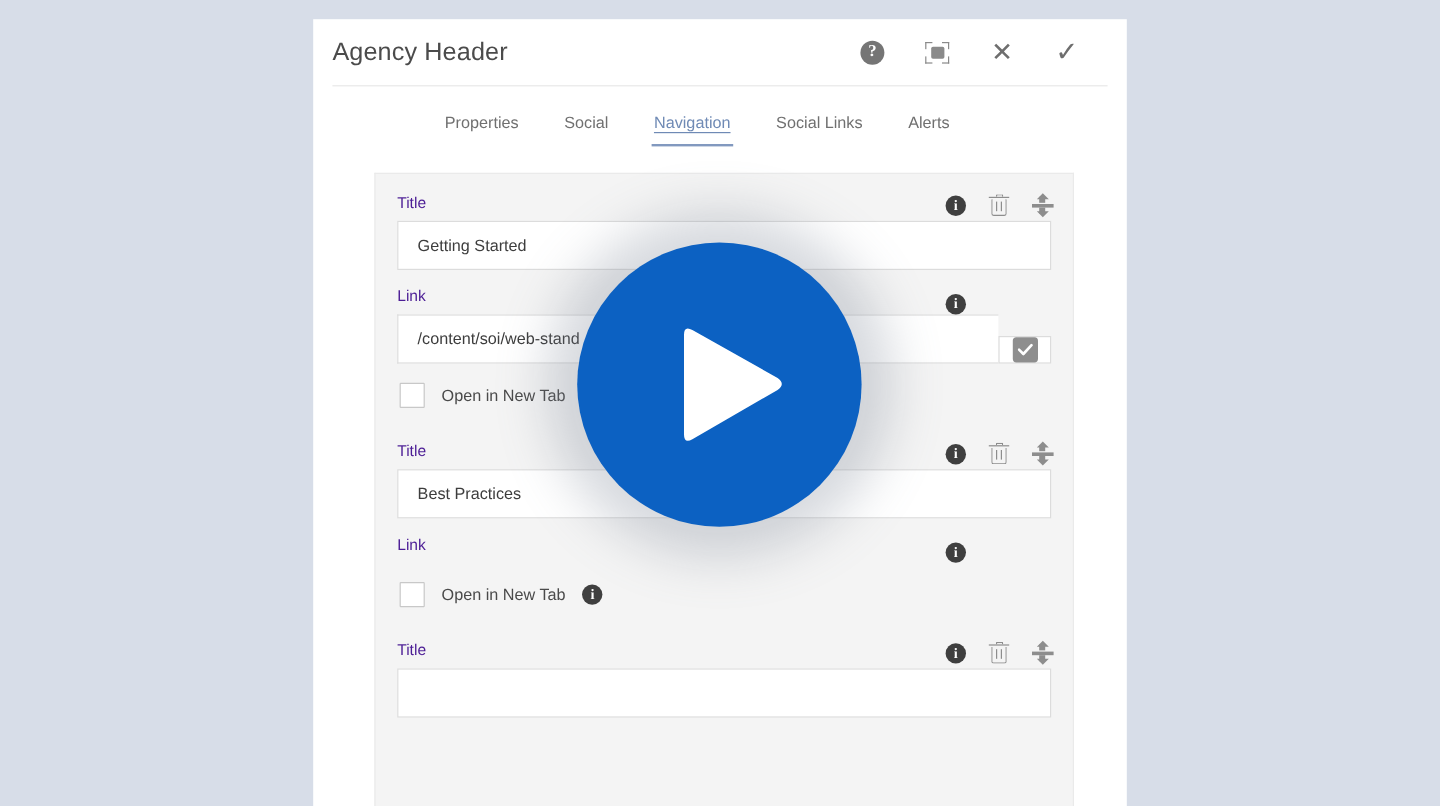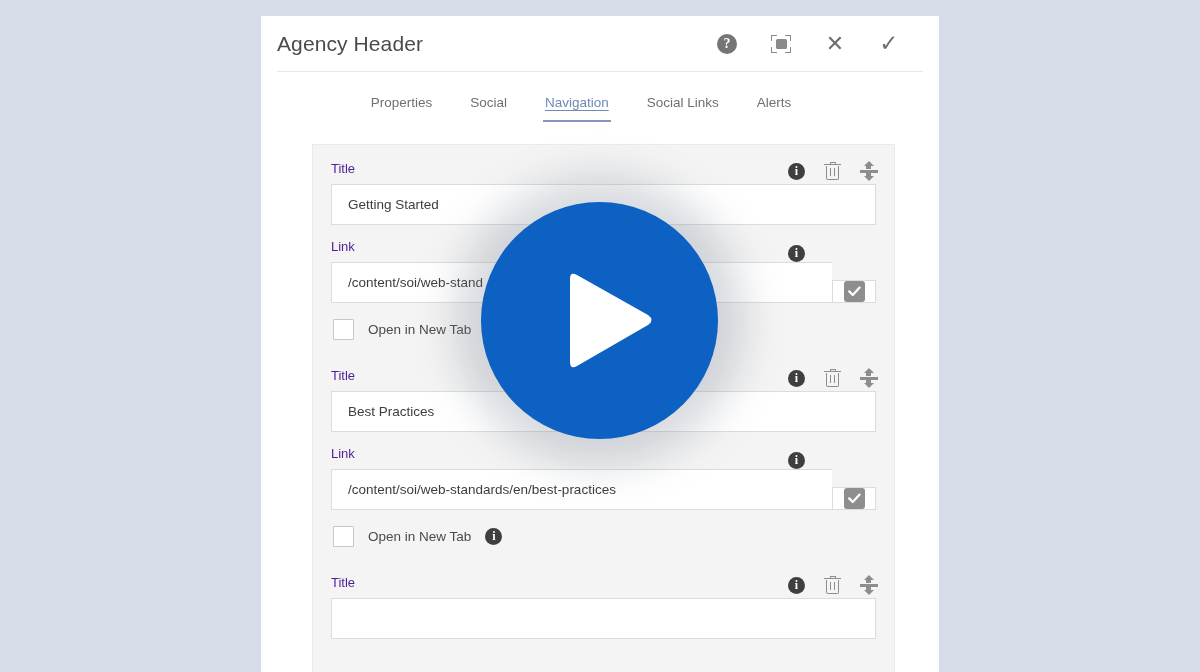--- a/index.html
+++ b/index.html
@@ -313,30 +313,20 @@
         <div class="input">Best Practices</div>
 
         <div style="height:14px"></div>
 
         <div class="row-tools" style="top:96px; right:16px;">
           <div class="info-glyph">i</div>
           <div style="width:17px"></div>
           <div style="width:18px"></div>
         </div>
         <span class="field-label">Link</span>
-        <div class="input-wrap">
-          <div class="input">/content/soi/web-standards/en/best-practices</div>
-          <div class="picker-btn">
-            <div class="picker-box">
-              <svg width="13" height="11" viewBox="0 0 13 11">
-                  <path d="M1.2 5.4 L4.8 9 L11.6 1.6" stroke="#fff" stroke-width="2.2" fill="none" stroke-linecap="round" stroke-linejoin="round"></path>
-                </svg>
-            </div>
-          </div>
-        </div>
 
         <div class="cb-row">
           <div class="checkbox"></div>
           <span class="cb-label">Open in New Tab</span>
           <div class="info-glyph">i</div>
         </div>
       </div>
 
       <div class="group">
         <div class="row-tools" style="top:12px;">

